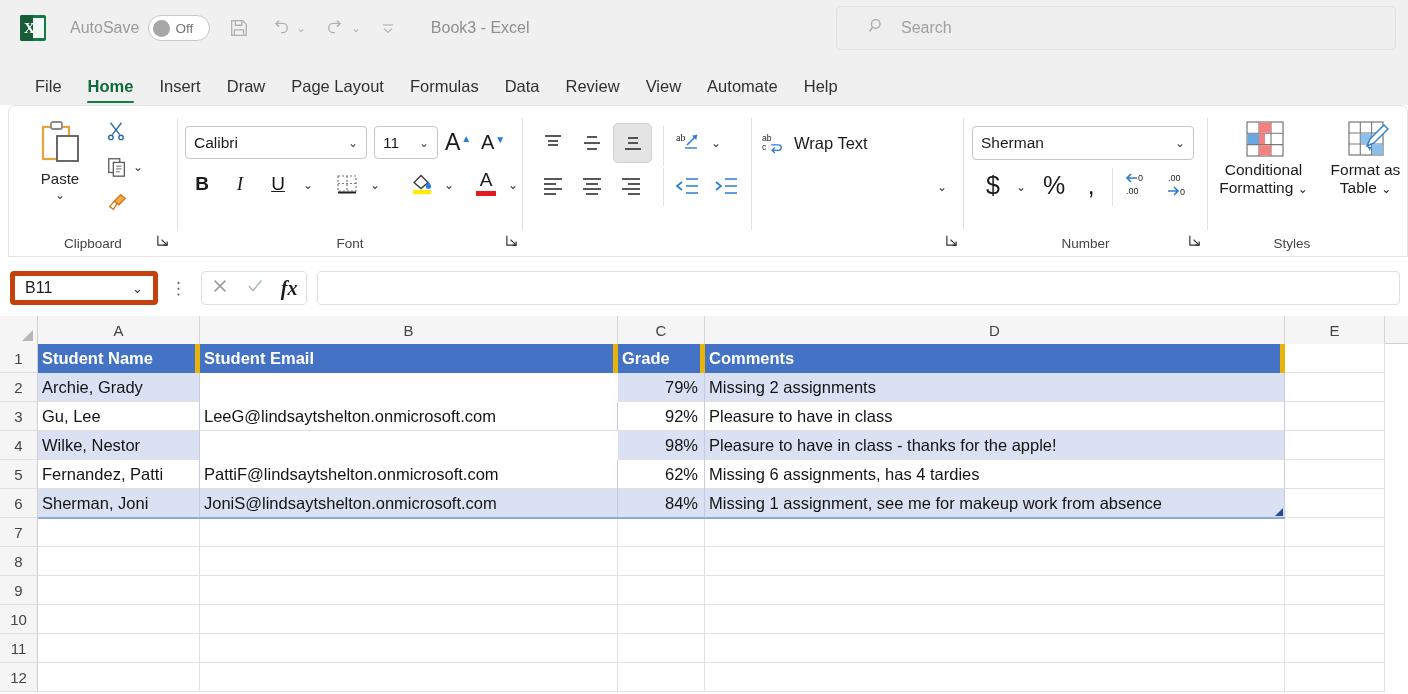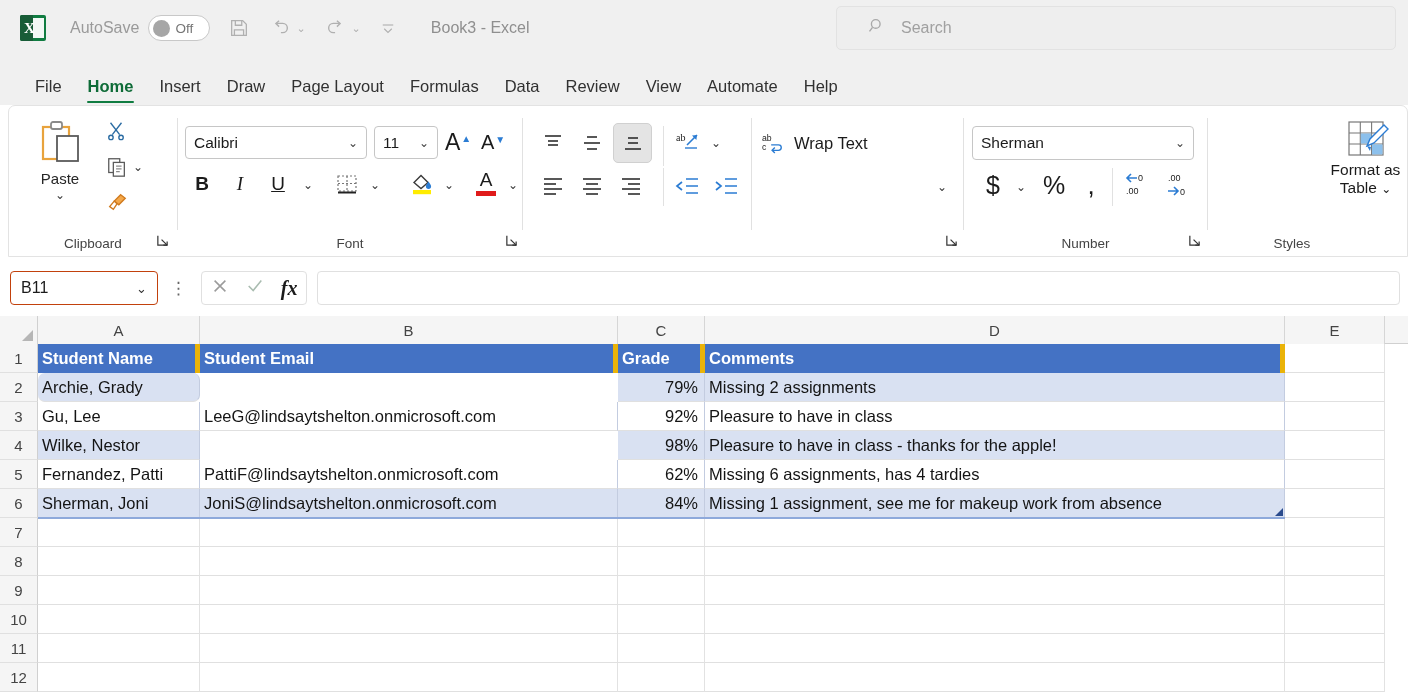--- a/index.html
+++ b/index.html
@@ -129,21 +129,21 @@
     border-radius: 5px;
   }
 
   
   #formula-row {
     position: absolute; left: 0; top: 262px; width: 1408px; height: 52px;
     background: #fff; display: flex; align-items: center;
   }
   #namebox {
     margin-left: 10px; width: 148px; height: 34px;
-    border: 1px solid #c2410c; border-radius: 4px; background: #fff;
+    border: 5px solid #c2410c; border-radius: 4px; background: #fff;
     display: flex; align-items: center; padding: 0 10px;
     font-size: 16px; color: #1b1b1b;
   }
   #namebox .nb-v { flex: 1; }
   #namebox .nb-chev { color: #333; font-size: 13px; }
   .vdots {
     margin-left: 12px; color: #666; font-size: 17px; letter-spacing: 0;
     line-height: 1;
   }
   #fx-group {
@@ -504,20 +504,35 @@
       <svg width="13" height="13" viewBox="0 0 14 14" fill="none" stroke="#333" stroke-width="1.3">
         <path d="M2 2v10h10"></path>
           <path d="M12 12 6 6"></path>
           <path d="M12 8v4h-4"></path>
       </svg>
     </div>
   </div>
   <div class="gdiv" style="left:1198px;"></div>
 
   <div class="rgroup" style="left:1199px; width:200px;">
+    <div style="position:absolute; left:8px; top:14px; width:95px; display:flex; flex-direction:column; align-items:center;">
+      <svg width="46" height="38" viewBox="0 0 46 38">
+        <rect x="6" y="2" width="36" height="34" fill="#fff" stroke="#777" stroke-width="1.2"></rect>
+        <path d="M18 2v34M30 2v34M6 13.3h36M6 24.6h36" stroke="#777" stroke-width="1.1"></path>
+        <rect x="18" y="2.6" width="12" height="10.2" fill="#f2817f"></rect>
+        <rect x="6.6" y="13.9" width="11.4" height="10.2" fill="#6aa6e0"></rect>
+        <rect x="18" y="25.2" width="12" height="10.2" fill="#f2817f"></rect>
+        <rect x="18" y="13.9" width="6" height="10.2" fill="#f2817f"></rect>
+      </svg>
+      <span style="font-size:15.5px;color:#1b1b1b;margin-top:3px;">Conditional</span>
+      <span style="font-size:15.5px;color:#1b1b1b;white-space:nowrap;">
+        <span>Formatting</span>
+        <span style="font-size:12px;">⌄</span>
+      </span>
+    </div>
 
     <div style="position:absolute; left:110px; top:14px; width:95px; display:flex; flex-direction:column; align-items:center;">
       <svg width="46" height="38" viewBox="0 0 46 38">
         <rect x="6" y="2" width="34" height="33" fill="#fff" stroke="#777" stroke-width="1.2"></rect>
         <path d="M17.3 2v33M28.6 2v33M6 13h34M6 24h34" stroke="#777" stroke-width="1.1"></path>
         <rect x="17.8" y="13.5" width="10.5" height="10" fill="#8cc0ec"></rect>
         <rect x="29" y="24.4" width="10.5" height="10" fill="#8cc0ec"></rect>
         <path d="M41 5 27 19l-3 7 7-3L45 9z" fill="#fff" stroke="#2b7cd3" stroke-width="1.4"></path>
         <path d="M24 26l4 1 -1 4z" fill="#2b7cd3"></path>
       </svg>
@@ -571,21 +586,21 @@
     <div class="rowhead" style="top: 202px;">7</div>
     <div class="rowhead" style="top: 231px;">8</div>
     <div class="rowhead" style="top: 260px;">9</div>
     <div class="rowhead" style="top: 289px;">10</div>
     <div class="rowhead" style="top: 318px;">11</div>
     <div class="rowhead" style="top: 347px;">12</div>
     <div class="cell tbl-hdr" style="left: 38px; width: 162px; top: 28px; position: absolute;">Student Name</div>
     <div class="cell tbl-hdr" style="left: 200px; width: 418px; top: 28px; position: absolute;">Student Email</div>
     <div class="cell tbl-hdr" style="left: 618px; width: 87px; top: 28px; position: absolute;">Grade</div>
     <div class="cell tbl-hdr" style="left: 705px; width: 580px; top: 28px; position: absolute;">Comments</div>
-    <div class="cell band" style="left: 38px; width: 162px; top: 57px; border-radius: 7px;">Archie, Grady</div>
+    <div class="cell band" style="left: 38px; width: 162px; top: 57px;">Archie, Grady</div>
     <div class="cell band numright" style="left: 618px; width: 87px; top: 57px;">79%</div>
     <div class="cell band" style="left: 705px; width: 580px; top: 57px;">Missing 2 assignments</div>
     <div class="cell nonband" style="left: 38px; width: 162px; top: 86px;">Gu, Lee</div>
     <div class="cell nonband" style="left: 200px; width: 418px; top: 86px;">LeeG@lindsaytshelton.onmicrosoft.com</div>
     <div class="cell nonband numright" style="left: 618px; width: 87px; top: 86px;">92%</div>
     <div class="cell nonband" style="left: 705px; width: 580px; top: 86px;">Pleasure to have in class</div>
     <div class="cell band" style="left: 38px; width: 162px; top: 115px;">Wilke, Nestor</div>
     <div class="cell band numright" style="left: 618px; width: 87px; top: 115px;">98%</div>
     <div class="cell band" style="left: 705px; width: 580px; top: 115px;">Pleasure to have in class - thanks for the apple!</div>
     <div class="cell nonband" style="left: 38px; width: 162px; top: 144px;">Fernandez, Patti</div>

